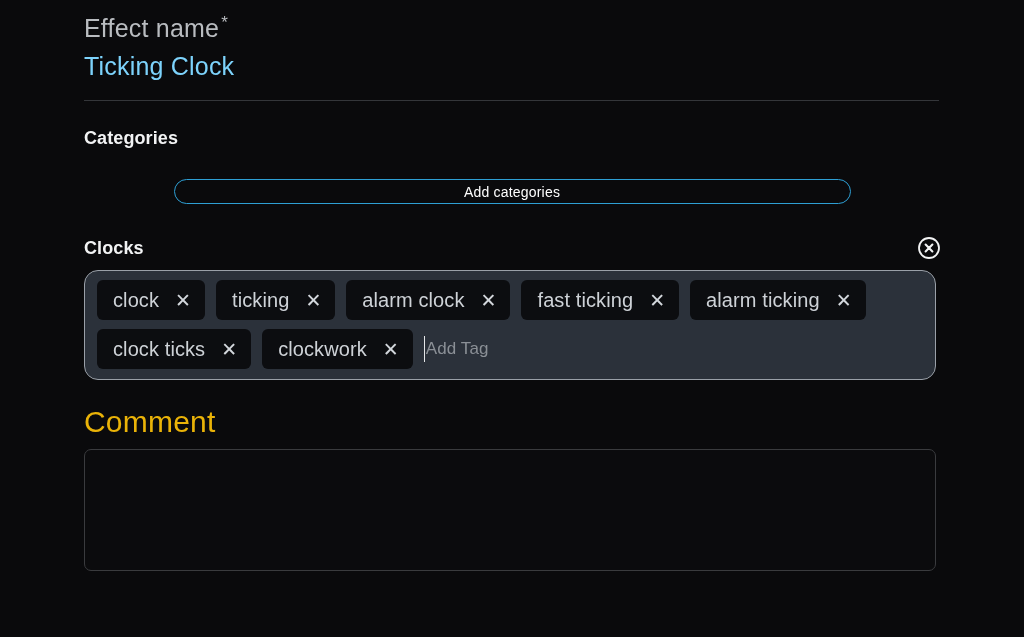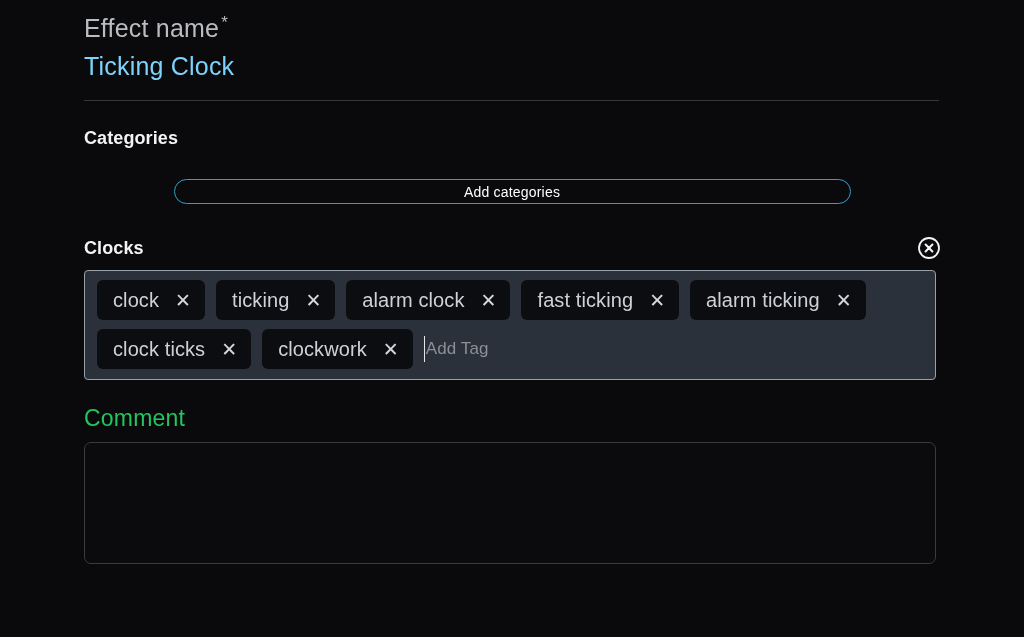--- a/index.html
+++ b/index.html
@@ -116,21 +116,21 @@
     margin-right: -2px;
   }
 
   
   .tag-container {
     margin-top: 10px;
     width: 852px;
     box-sizing: border-box;
     background: #2b313a;
     border: 1px solid #9aa0a8;
-    border-radius: 4px;
+    border-radius: 14px;
     padding: 9px 9px 10px 12px;
     display: flex;
     flex-wrap: wrap;
     align-items: center;
     gap: 9px 11px;
     cursor: text;
   }
   .tag {
     background: #0c0d10;
     border-radius: 6px;
@@ -188,23 +188,23 @@
     padding: 0;
   }
   .tag-input::placeholder {
     color: #8b9096;
     opacity: 1;
   }
 
   
   .comment-label {
     margin-top: 25px;
-    font-size: 23px;
+    font-size: 30px;
     font-weight: 300;
-    color: #22c55e;
+    color: #eab308;
     letter-spacing: 0.2px;
   }
   .comment-box {
     margin-top: 10px;
     width: 852px;
     height: 122px;
     box-sizing: border-box;
     background: #0b0b0d;
     border: 1px solid #3a3b3e;
     border-radius: 7px;

